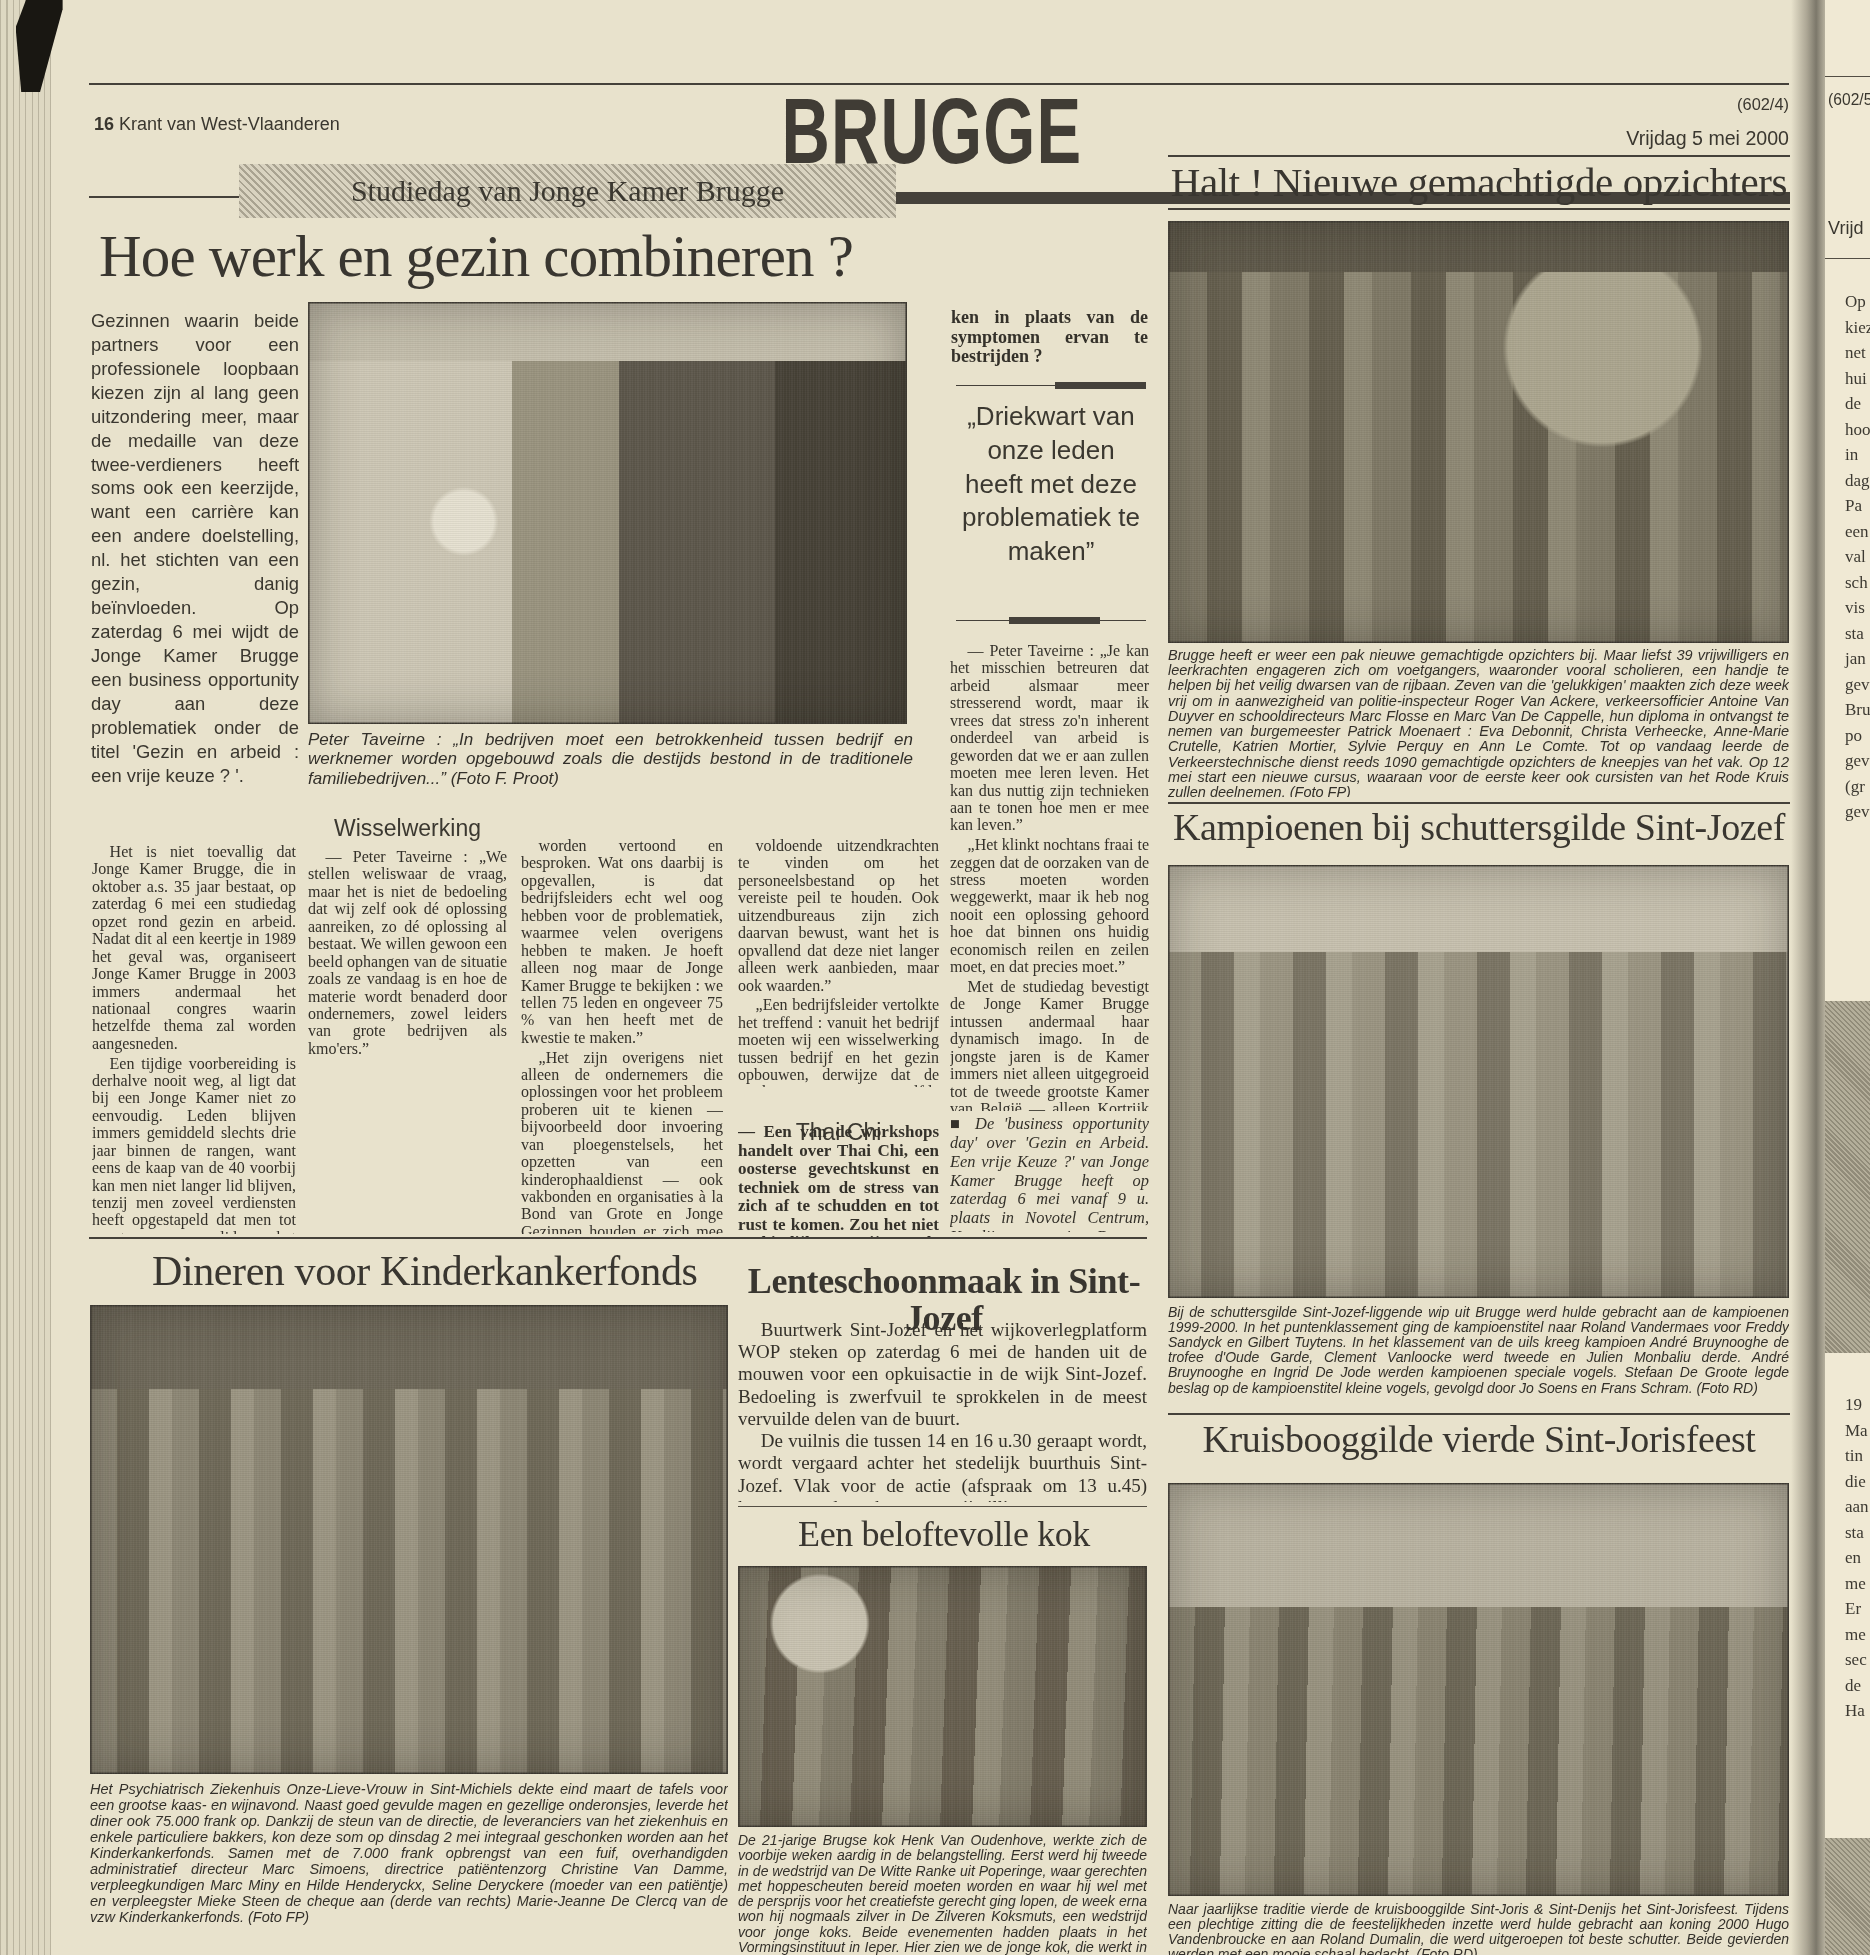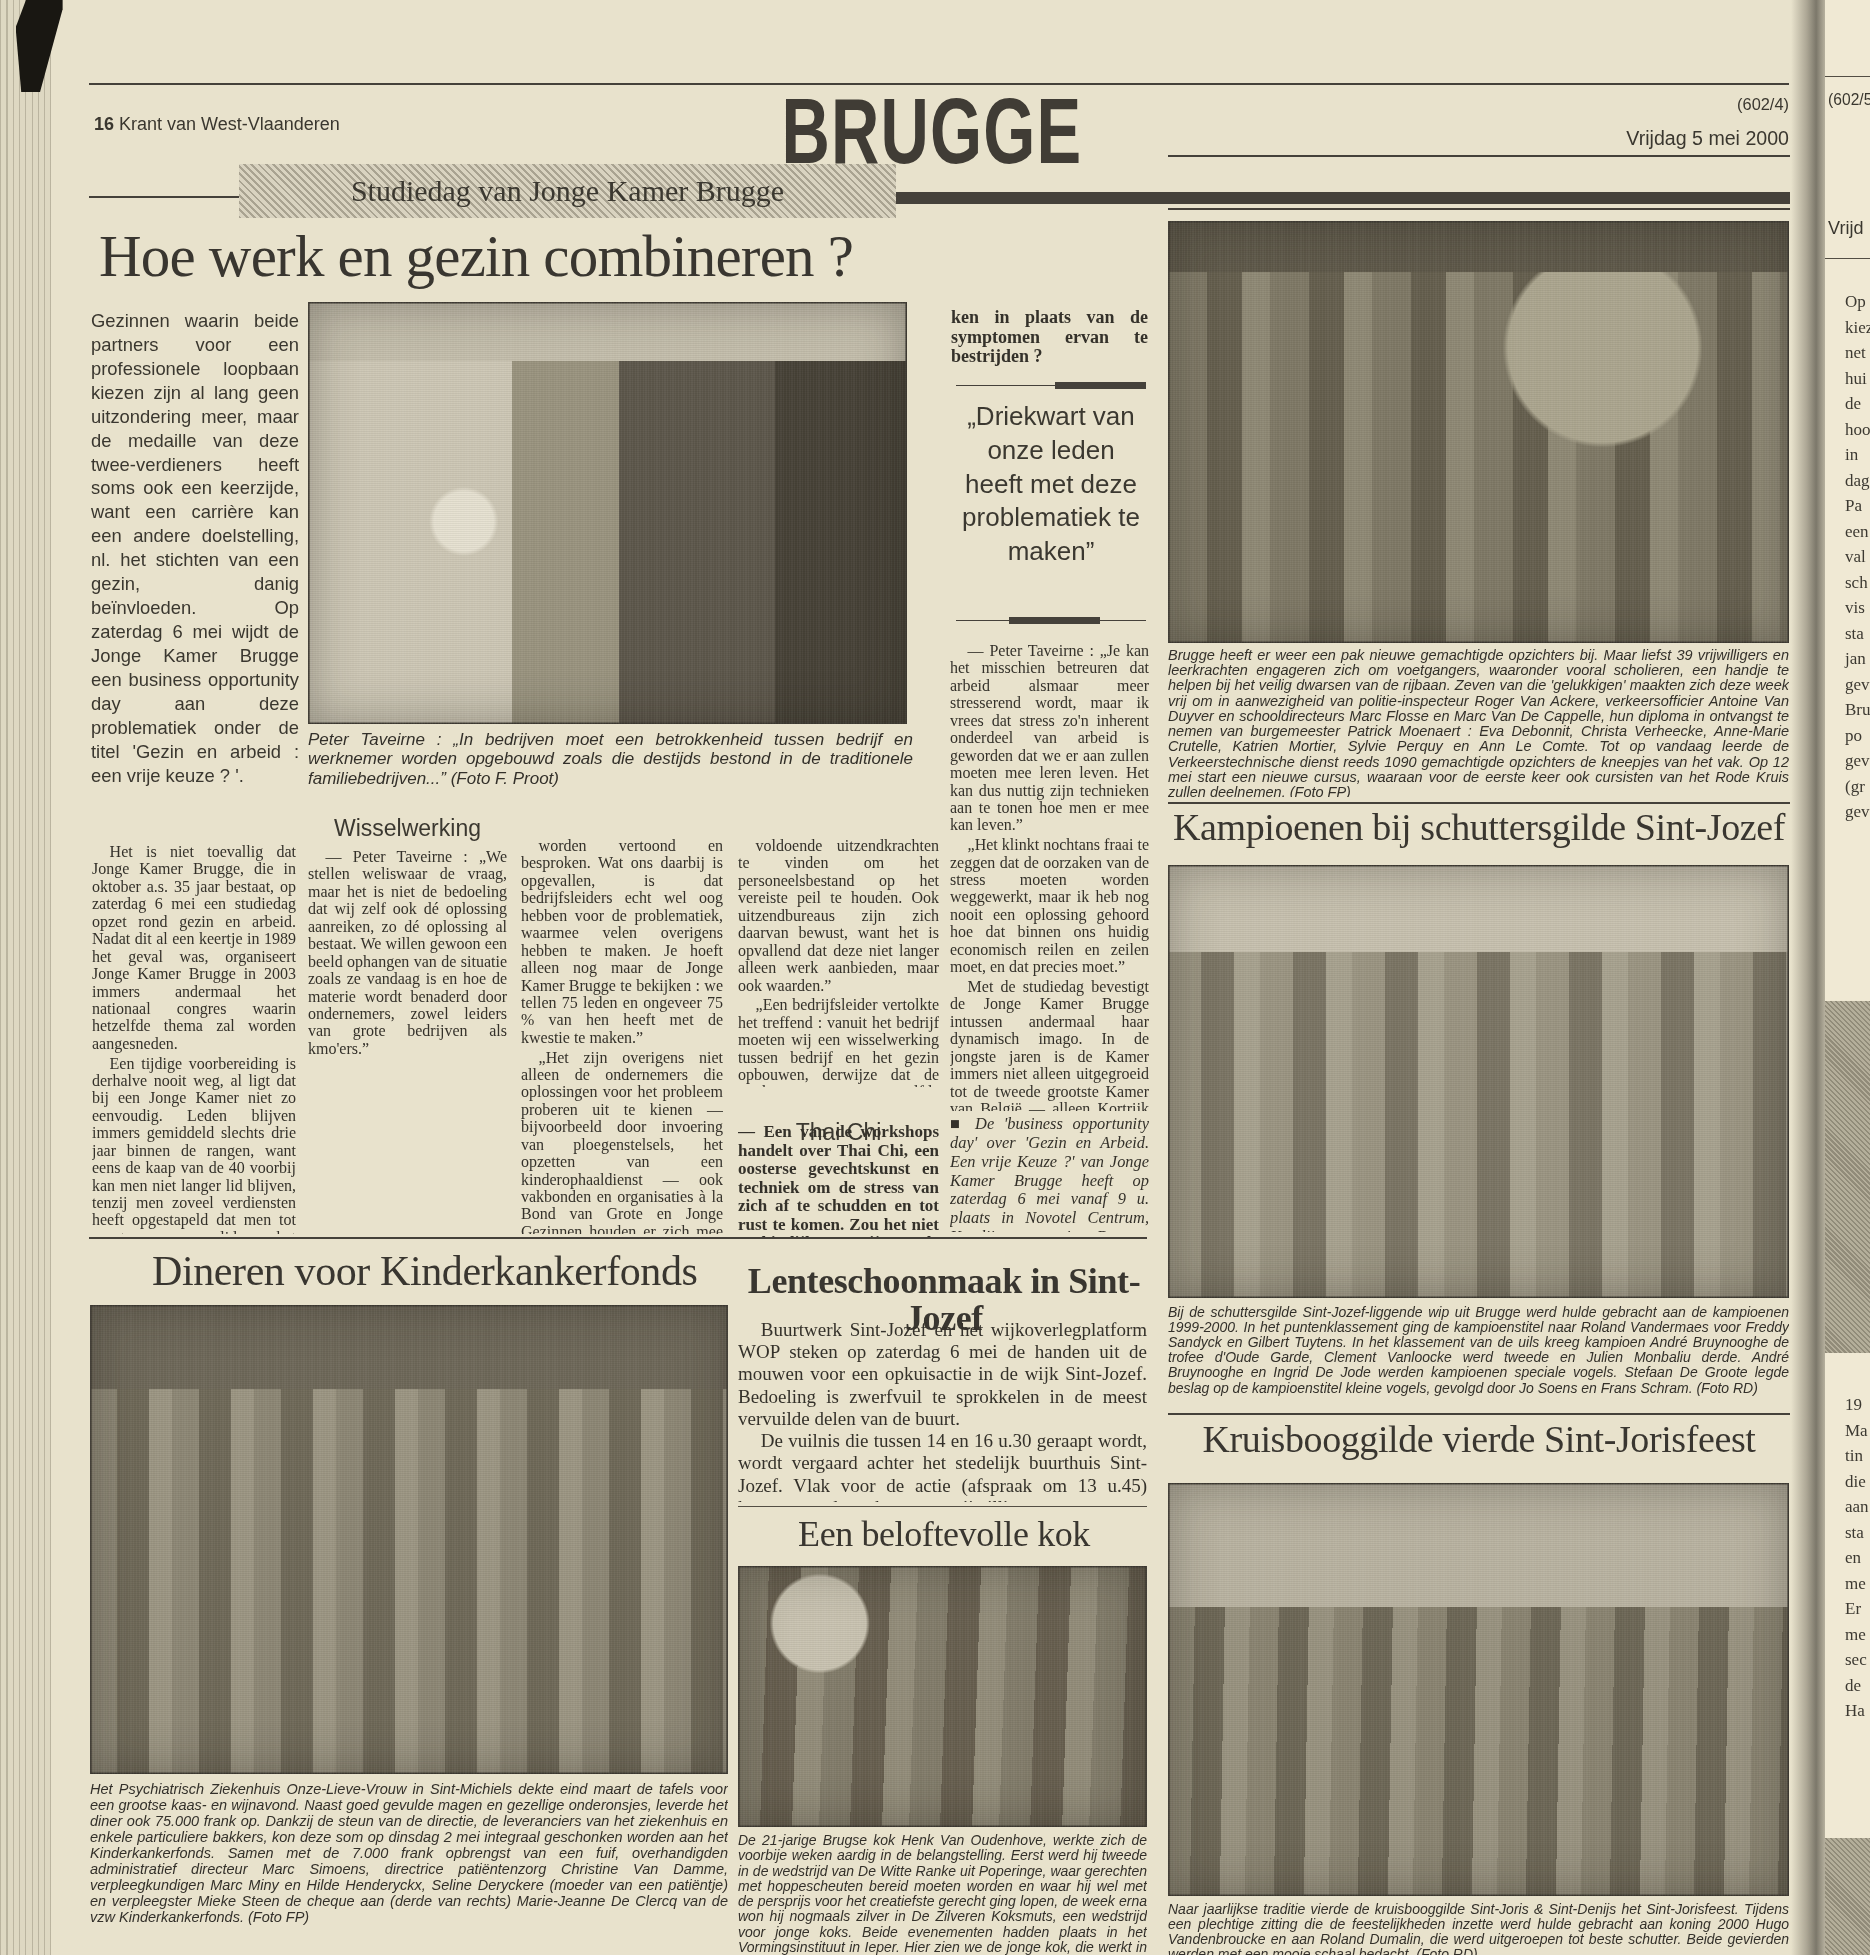--- a/index.html
+++ b/index.html
@@ -162,20 +162,21 @@
     <p>Buurtwerk Sint-Jozef en het wijkoverlegplatform WOP steken op zaterdag 6 mei de handen uit de mouwen voor een opkuisactie in de wijk Sint-Jozef. Bedoeling is zwerfvuil te sprokkelen in de meest vervuilde delen van de buurt.</p>
     <p>De vuilnis die tussen 14 en 16 u.30 geraapt wordt, wordt vergaard achter het stedelijk buurthuis Sint-Jozef. Vlak voor de actie (afspraak om 13 u.45) kunnen medewerkers en vrijwilligers er eveneens terecht voor opkuismateriaal. Alle wijkbewoners en verenigingen die graag hun eigen buurt netjes houden, kunnen hun steentje bijdragen door aan deze actie mee te helpen.</p>
   </div>
 
   <div class="thinrule" style="left:738px;top:1506px;width:409px;"></div>
   <div class="abs headline-m" style="left:741px;top:1516px;width:406px;">Een beloftevolle kok</div>
   <div class="photo ph4" style="left:738px;top:1566px;width:409px;height:261px;"></div>
   <div class="abs caption" style="left:738px;top:1833px;width:409px;height:184px;font-size:14px;line-height:1.09;">De 21-jarige Brugse kok Henk Van Oudenhove, werkte zich de voorbije weken aardig in de belangstelling. Eerst werd hij tweede in de wedstrijd van De Witte Ranke uit Poperinge, waar gerechten met hoppescheuten bereid moeten worden en waar hij wel met de persprijs voor het creatiefste gerecht ging lopen, de week erna won hij nogmaals zilver in De Zilveren Koksmuts, een wedstrijd voor jonge koks. Beide evenementen hadden plaats in het Vormingsinstituut in Ieper. Hier zien we de jonge kok, die werkt in het Naamse sterrenrestaurant La Bergerie, met vriendin Véronique Bogaert, leersecretaris Paul Jonckheere en François Bogaert, patroon-opleider van zijn stageplaats restaurant Den Braamberg in Brugge. (SB, foto BW)</div>
 
   <div class="rule" style="left:1168px;top:155px;width:622px;"></div>
+  <div class="abs headline-l" style="left:1169px;top:161px;width:620px;font-size:41px;">Halt ! Nieuwe gemachtigde opzichters</div>
   <div class="rule" style="left:1168px;top:208px;width:622px;"></div>
   <div class="photo ph5" style="left:1168px;top:221px;width:621px;height:422px;"></div>
   <div class="abs caption" style="left:1168px;top:648px;width:621px;height:149px;font-size:14.5px;line-height:1.05;">Brugge heeft er weer een pak nieuwe gemachtigde opzichters bij. Maar liefst 39 vrijwilligers en leerkrachten engageren zich om voetgangers, waaronder vooral scholieren, een handje te helpen bij het veilig dwarsen van de rijbaan. Zeven van die 'gelukkigen' maakten zich deze week vrij om in aanwezigheid van politie-inspecteur Roger Van Ackere, verkeersofficier Antoine Van Duyver en schooldirecteurs Marc Flosse en Marc Van De Cappelle, hun diploma in ontvangst te nemen van burgemeester Patrick Moenaert : Eva Debonnit, Christa Verheecke, Anne-Marie Crutelle, Katrien Mortier, Sylvie Perquy en Ann Le Comte. Tot op vandaag leerde de Verkeerstechnische dienst reeds 1090 gemachtigde opzichters de kneepjes van het vak. Op 12 mei start een nieuwe cursus, waaraan voor de eerste keer ook cursisten van het Rode Kruis zullen deelnemen. (Foto FP)</div>
 
   <div class="rule" style="left:1168px;top:802px;width:622px;"></div>
   <div class="abs headline-l" style="left:1169px;top:808px;width:620px;font-size:38px;">Kampioenen bij schuttersgilde Sint-Jozef</div>
   <div class="photo ph6" style="left:1168px;top:865px;width:621px;height:433px;"></div>
   <div class="abs caption" style="left:1168px;top:1305px;width:621px;height:97px;font-size:14px;line-height:1.08;">Bij de schuttersgilde Sint-Jozef-liggende wip uit Brugge werd hulde gebracht aan de kampioenen 1999-2000. In het puntenklassement ging de kampioenstitel naar Roland Vandermaes voor Freddy Sandyck en Gilbert Tuytens. In het klassement van de uils kreeg kampioen André Bruynooghe de trofee d'Oude Garde, Clement Vanloocke werd tweede en Julien Monbaliu derde. André Bruynooghe en Ingrid De Jode werden kampioenen speciale vogels. Stefaan De Groote legde beslag op de kampioenstitel kleine vogels, gevolgd door Jo Soens en Frans Schram. (Foto RD)</div>
 
   <div class="rule" style="left:1168px;top:1413px;width:622px;"></div>

